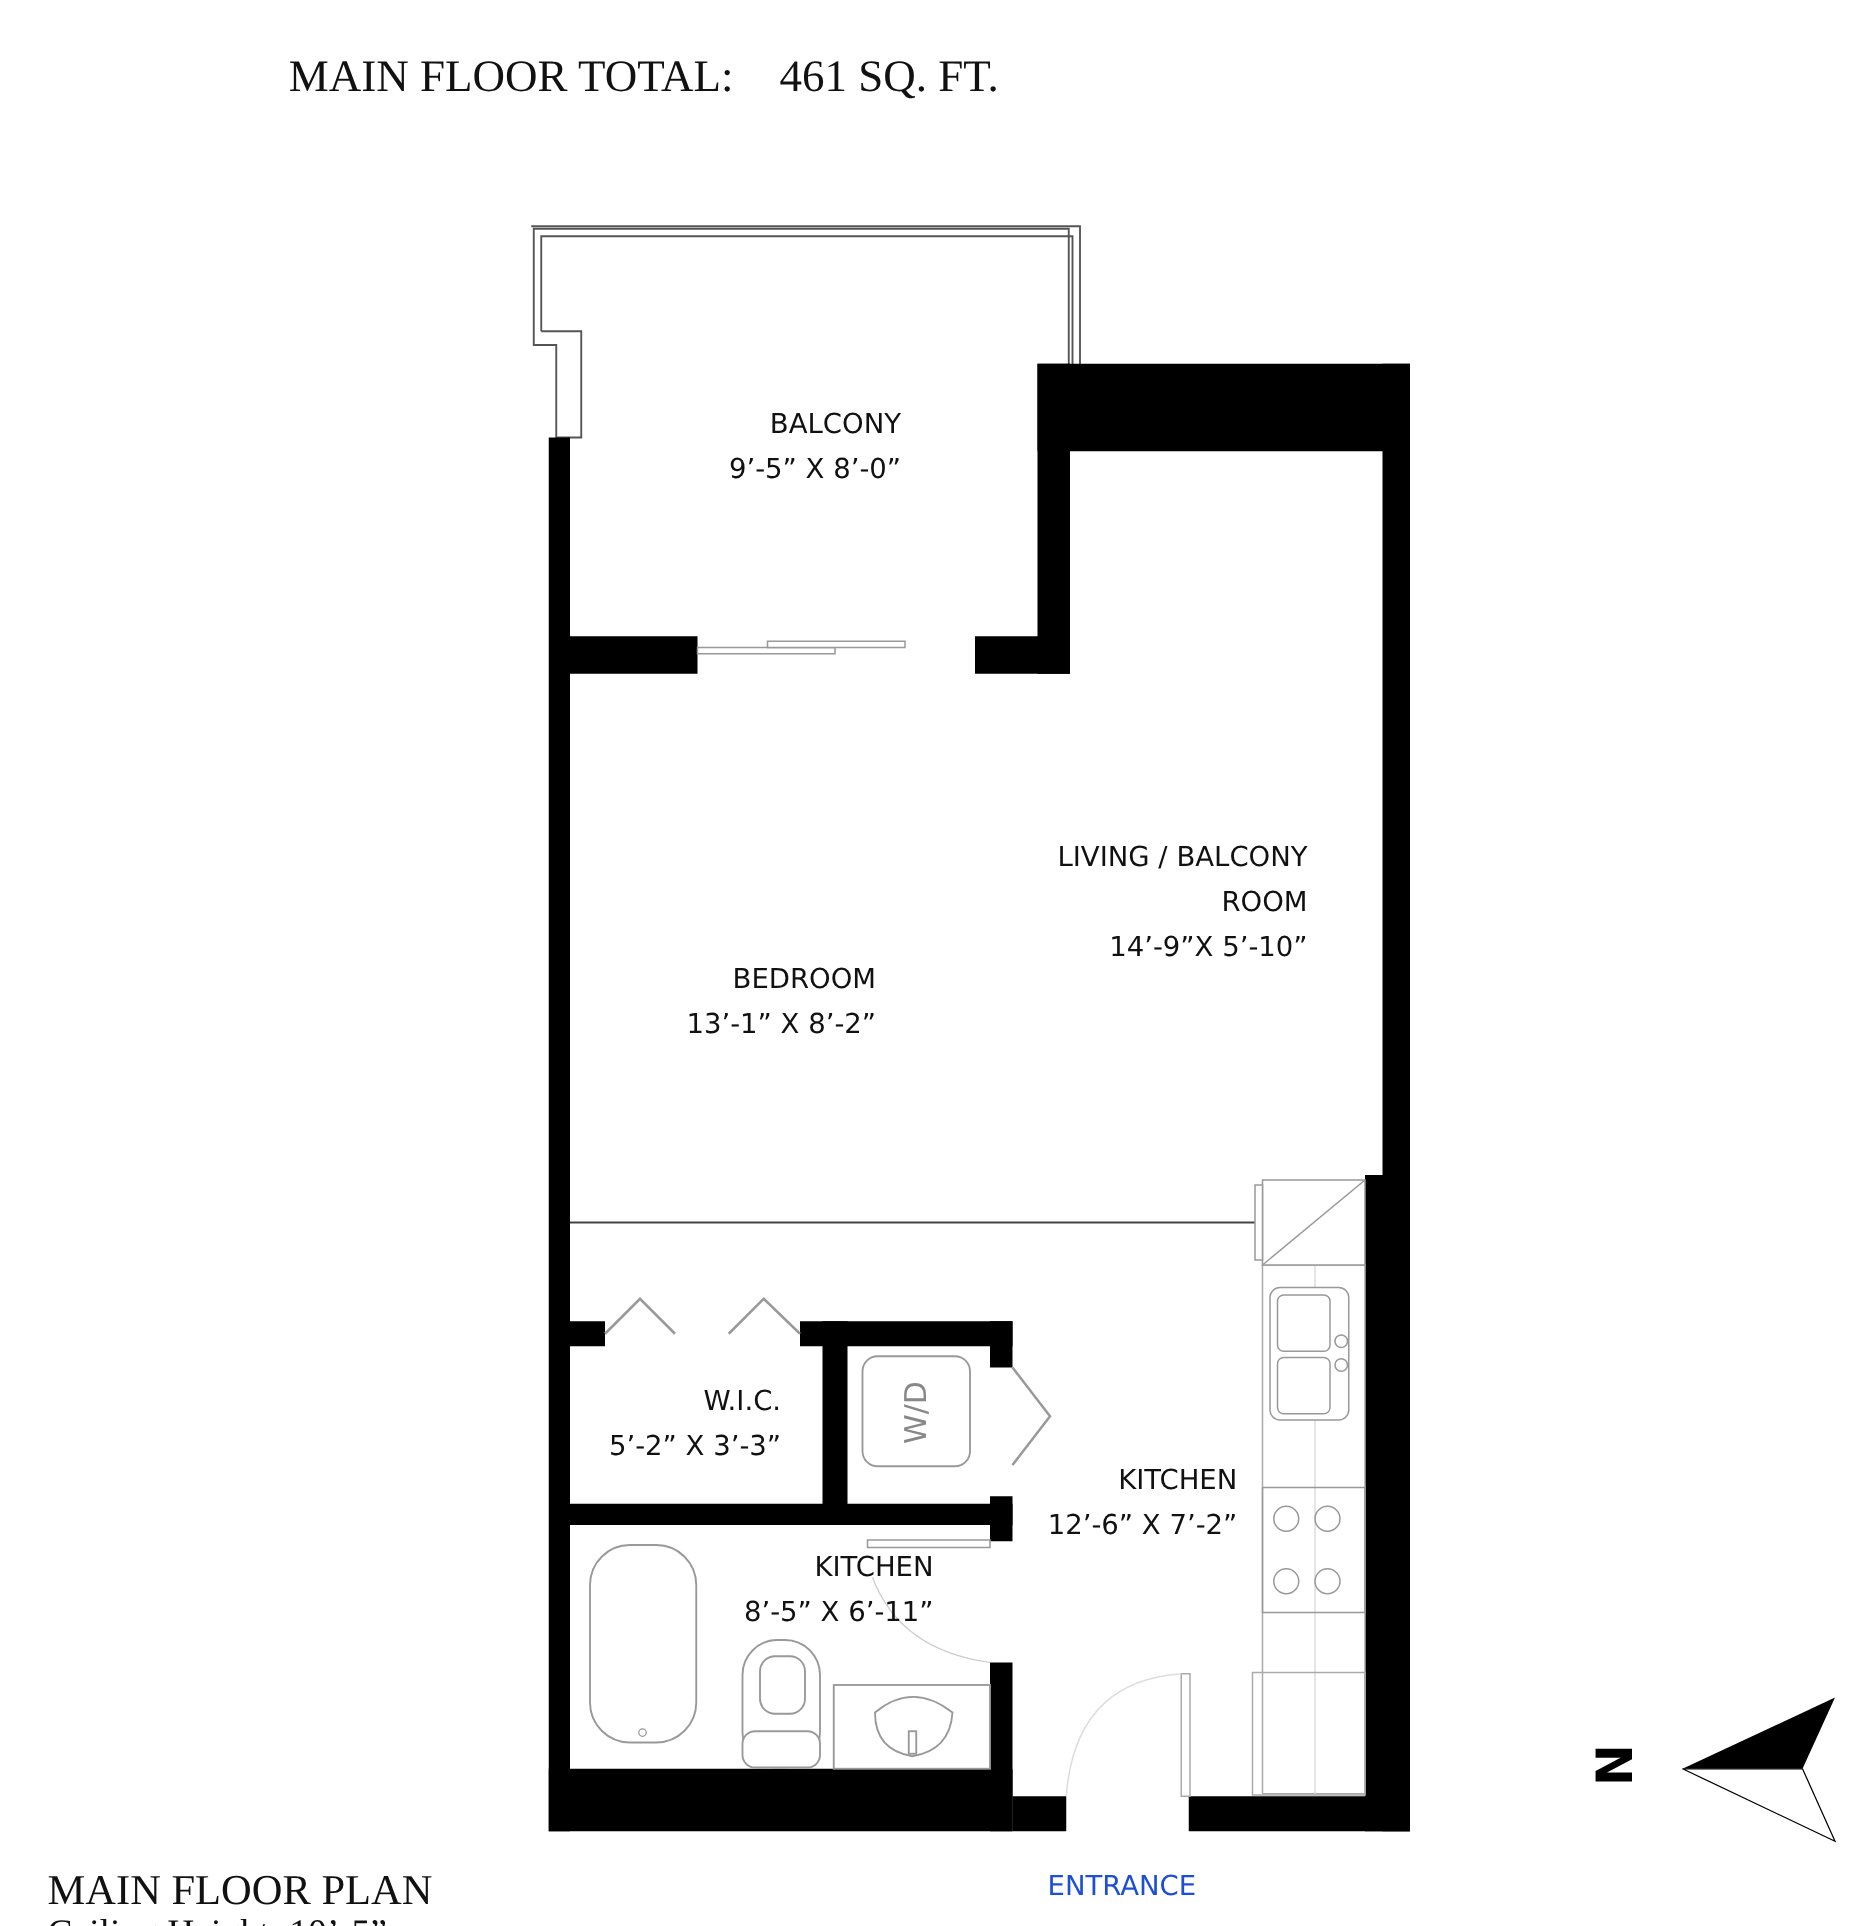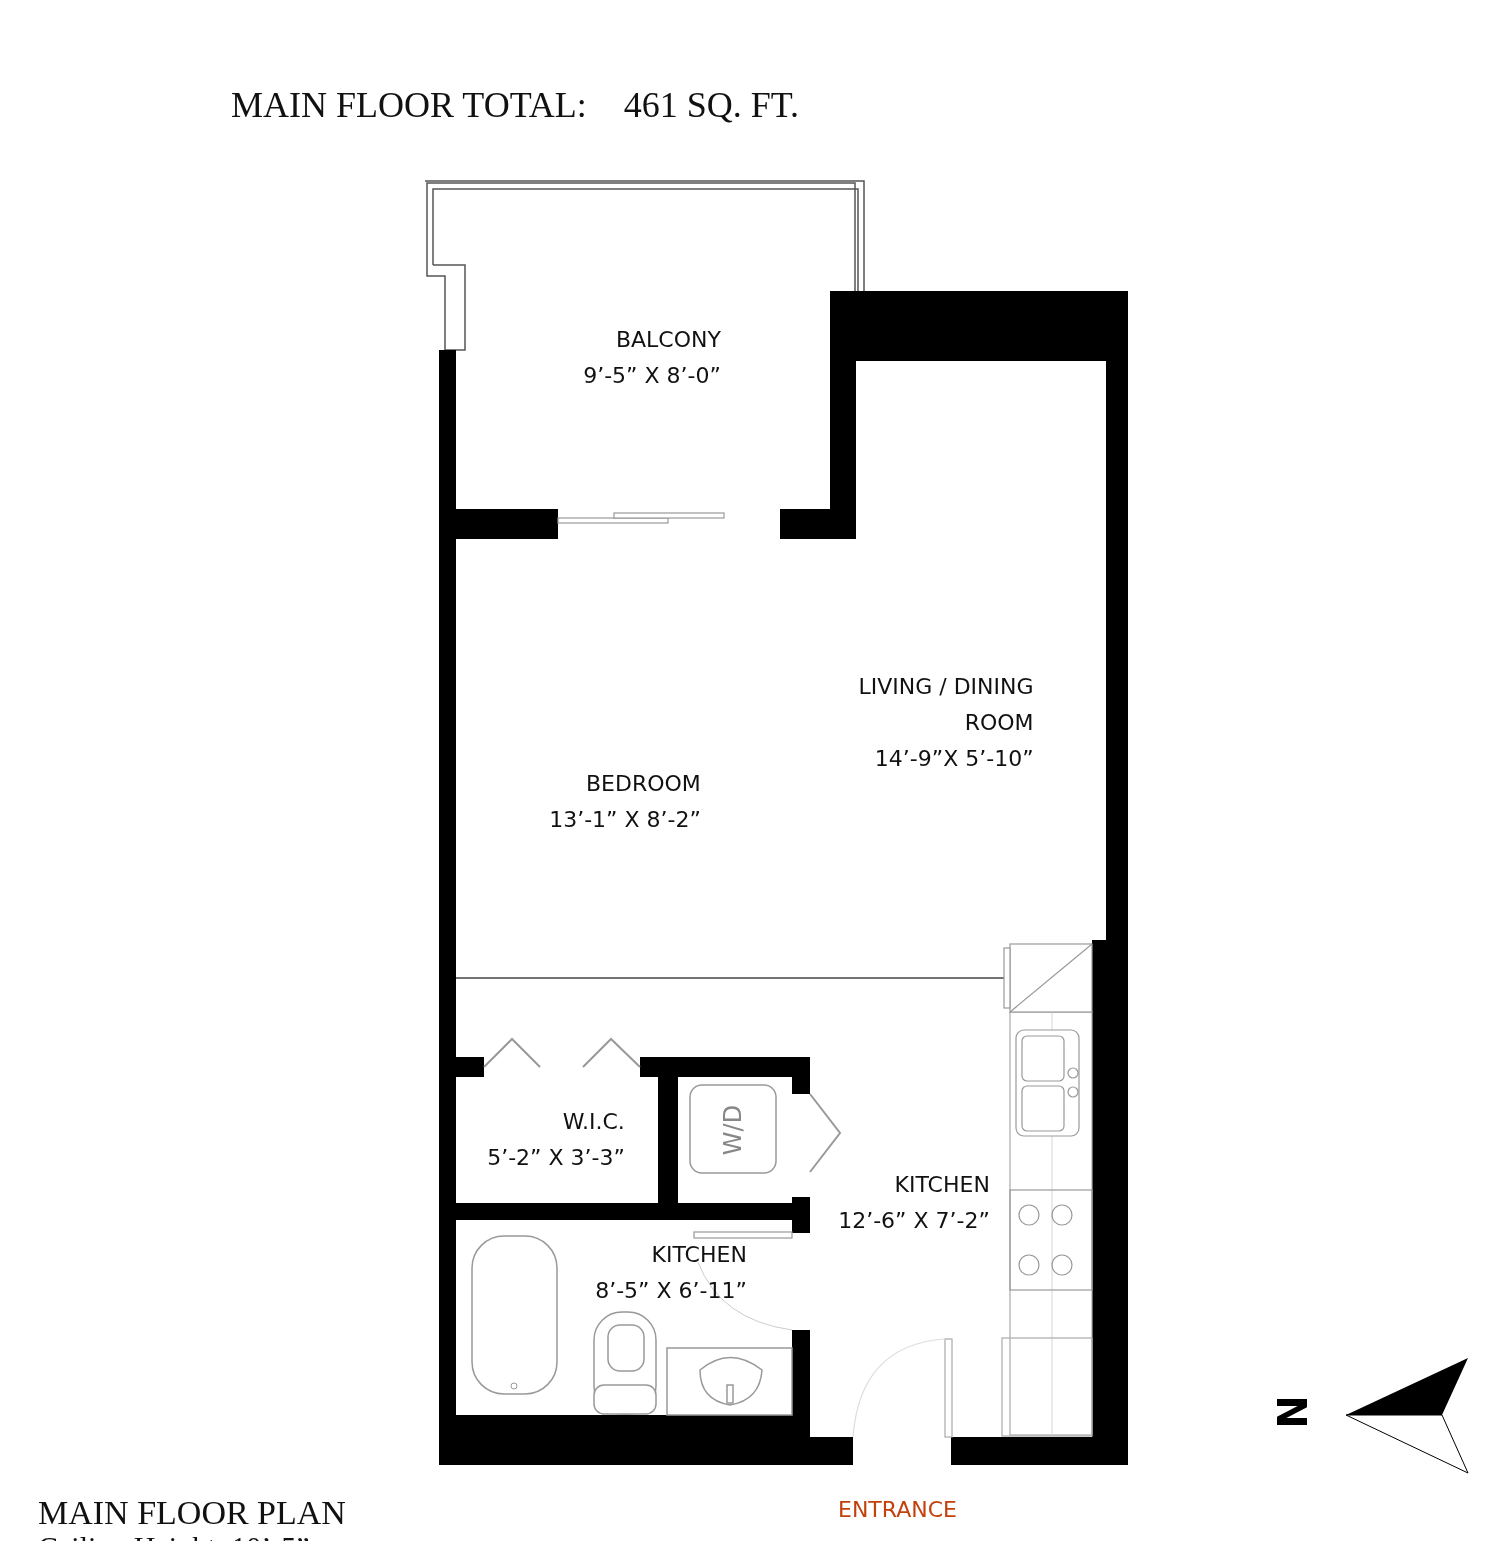--- a/index.html
+++ b/index.html
@@ -1,23 +1,23 @@
 <!DOCTYPE html>
 <html><head>
   <meta charset="utf-8">
   <style>
     html, body { margin: 0; padding: 0; background: #ffffff; }
     body { width: 1498px; height: 1541px; position: relative; overflow: hidden; }
     .area-summary { position: absolute; left: 231px; top: 40px; font-family: "Liberation Serif", "DejaVu Serif", serif; font-size: 36px; color: #111; line-height: 42px; }
-    .area-row { display: flex; width: 568px; justify-content: space-between; margin-top: 44px; }
+    .area-row { display: flex; width: 568px; justify-content: space-between; }
     .plan-svg { position: absolute; left: 0; top: 0; }
     .room-label { position: absolute; font-family: "DejaVu Sans", "Liberation Sans", sans-serif; font-size: 22px; color: #111; text-align: right; line-height: 36px; transform: translateX(-50%); white-space: nowrap; }
     .footer-title { position: absolute; left: 38px; top: 1495px; font-family: Liberation Serif, serif; font-size: 34px; color: #111; border-bottom: 1.5px solid #444; padding-bottom: 20px; line-height: 36px; }
     .footer-sub { position: absolute; left: 38px; top: 1532px; font-family: "Liberation Serif", "DejaVu Serif", serif; font-size: 30px; color: #111; line-height: 30px; }
-    .entrance { position: absolute; left: 838px; top: 1497px; font-family: "DejaVu Sans", "Liberation Sans", sans-serif; font-size: 22px; color: #c2410c; }
+    .entrance { position: absolute; left: 838px; top: 1497px; font-family: "DejaVu Sans", "Liberation Sans", sans-serif; font-size: 22px; color: #1d4ed8; }
     .compass-n { position: absolute; left: 1276px; top: 1392px; font-family: "DejaVu Sans", "Liberation Sans", sans-serif; font-weight: bold; font-size: 40px; color: #000; line-height: 40px; }
   </style>
 </head>
 <body>
 
 <div class="area-summary">
   <div class="area-row">
     <span>MAIN FLOOR TOTAL:</span>
     <span>461 SQ. FT.</span>
   </div>
@@ -130,21 +130,21 @@
     <polygon points="1346,1415 1468,1358 1442,1415" fill="#000"></polygon>
     <polygon points="1346,1415 1442,1415 1468,1473" fill="#fff" stroke="#000" stroke-width="1"></polygon>
   </g>
 </svg>
 
 <div class="room-label" style="left:652px; top:322px;">
   <div>BALCONY</div>
   <div>9’-5” X 8’-0”</div>
 </div>
 <div class="room-label" style="left:946px; top:669px;">
-  <div>LIVING / DINING</div>
+  <div>LIVING / BALCONY</div>
   <div>ROOM</div>
   <div>14’-9”X  5’-10”</div>
 </div>
 <div class="room-label" style="left:625px; top:766px;">
   <div>BEDROOM</div>
   <div>13’-1” X 8’-2”</div>
 </div>
 <div class="room-label" style="left:556px; top:1104px;">
   <div>W.I.C.</div>
   <div>5’-2” X 3’-3”</div>

